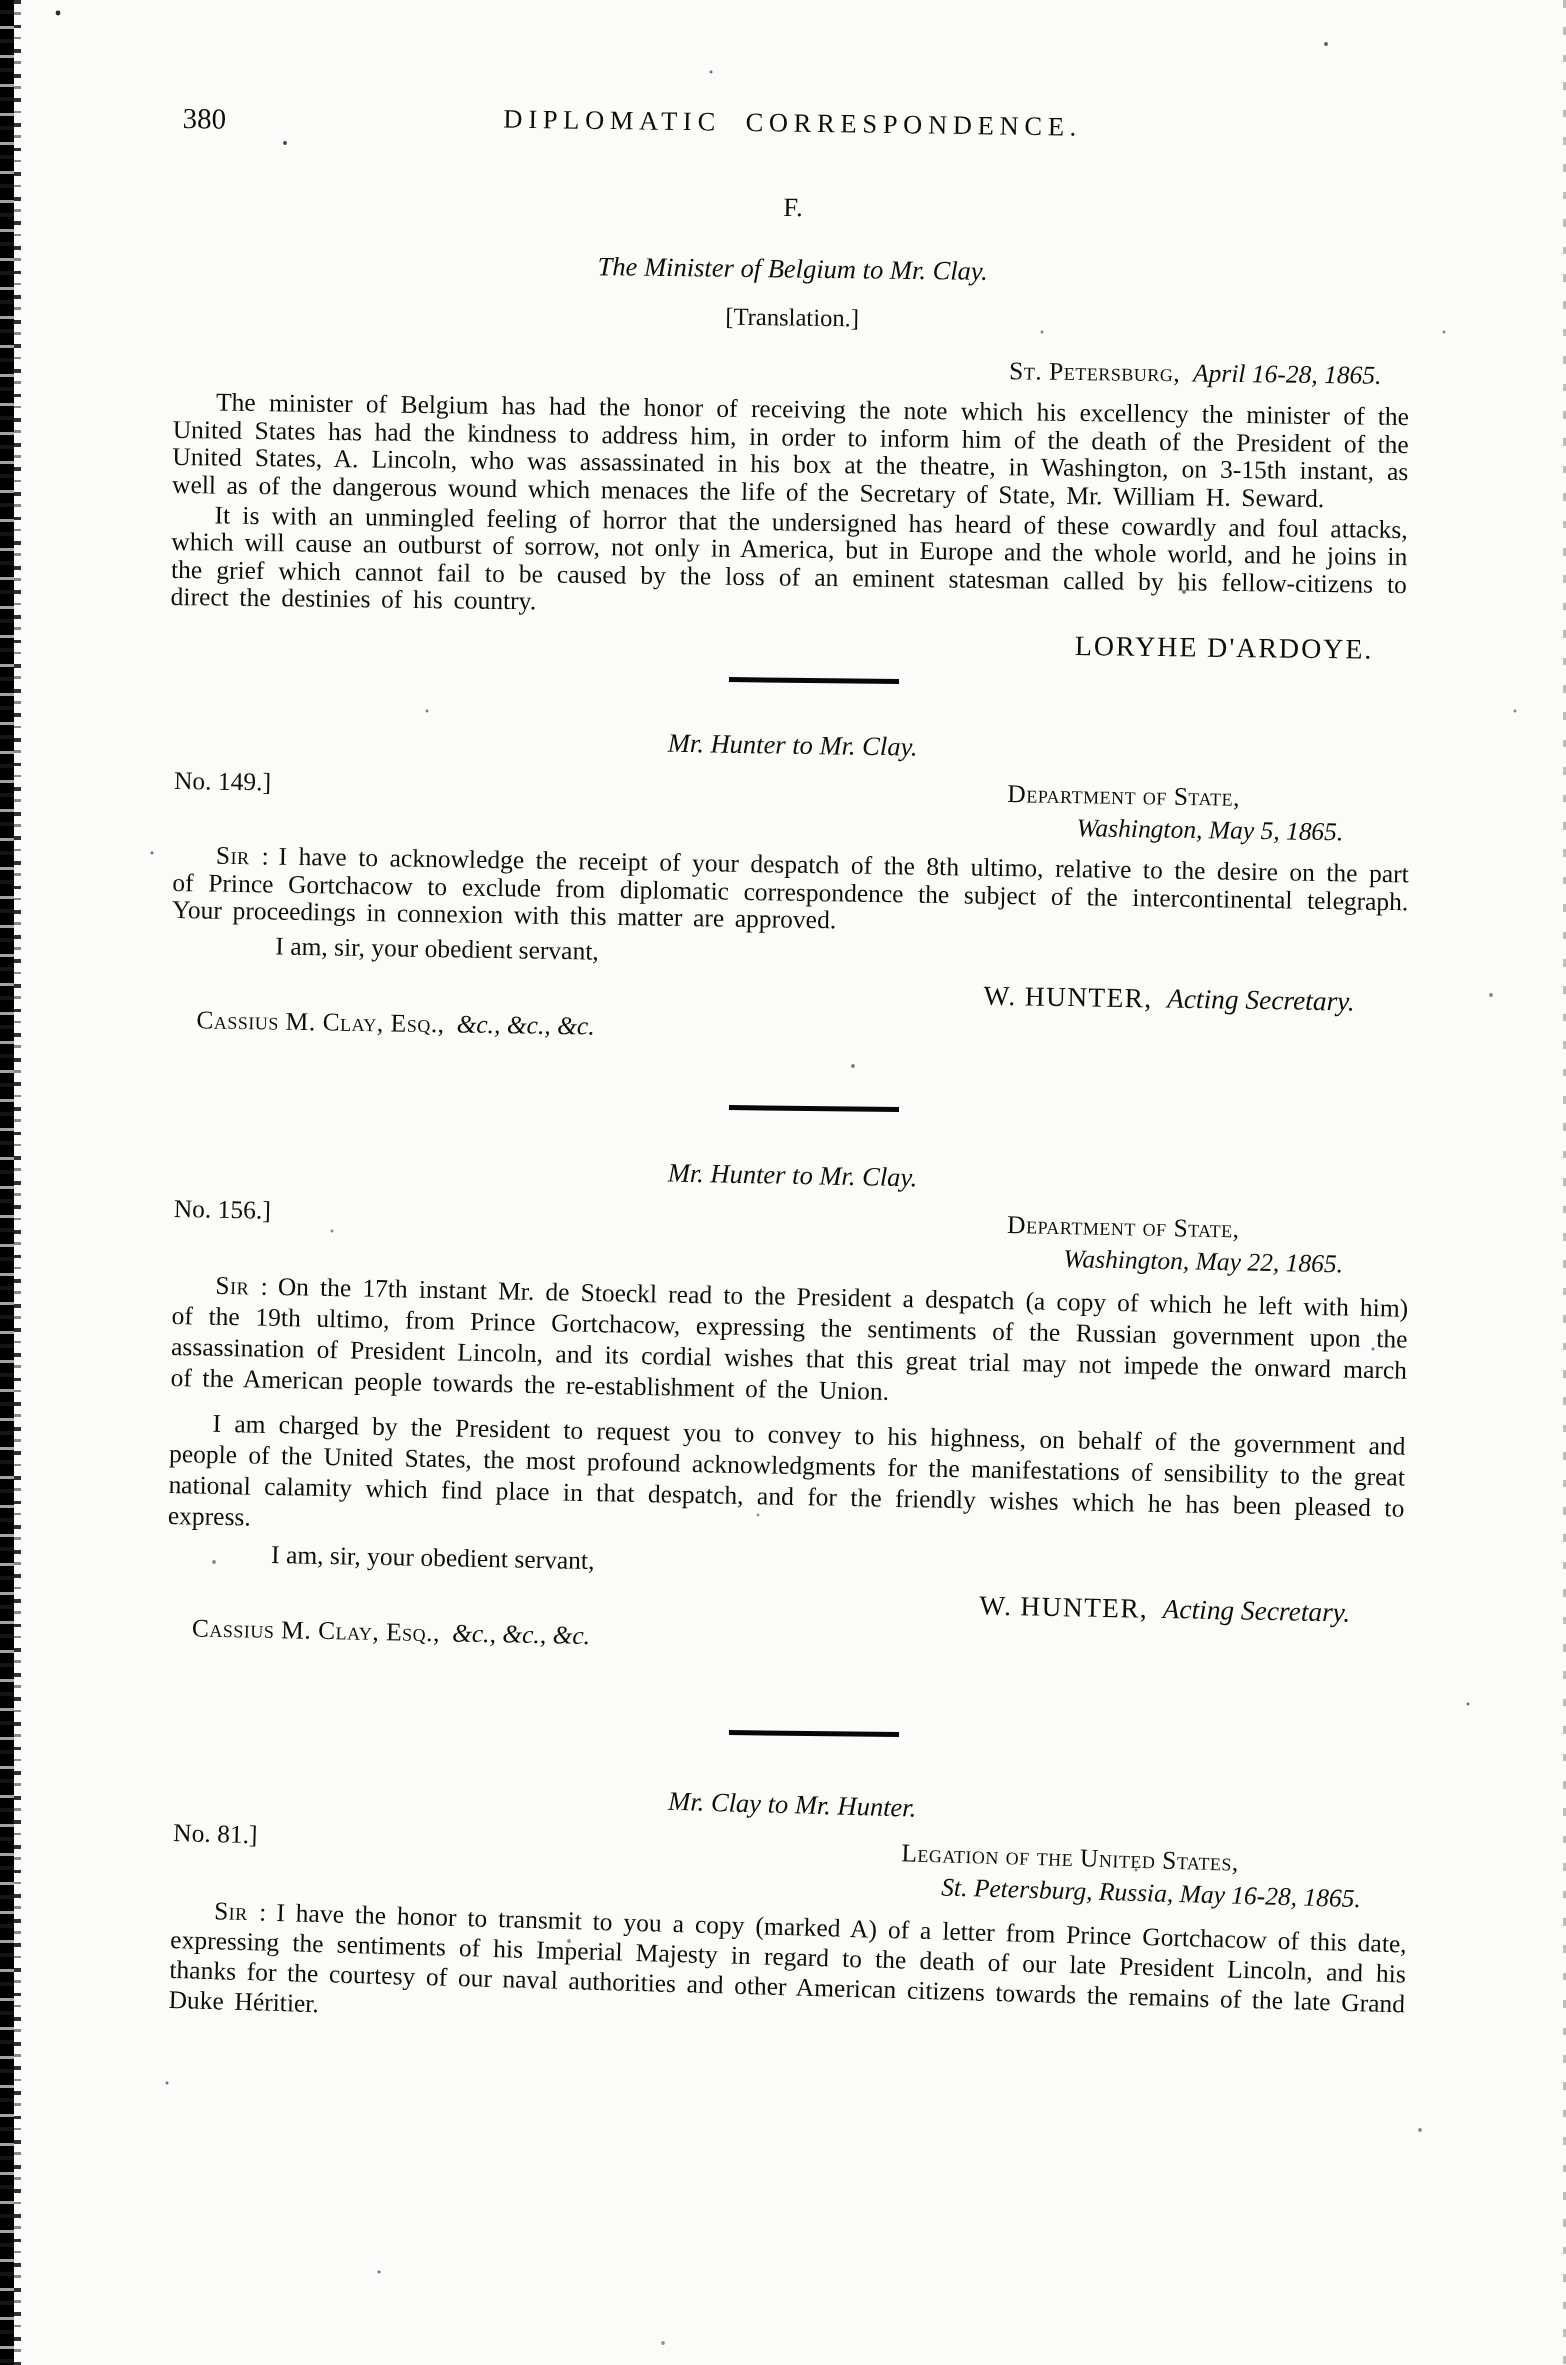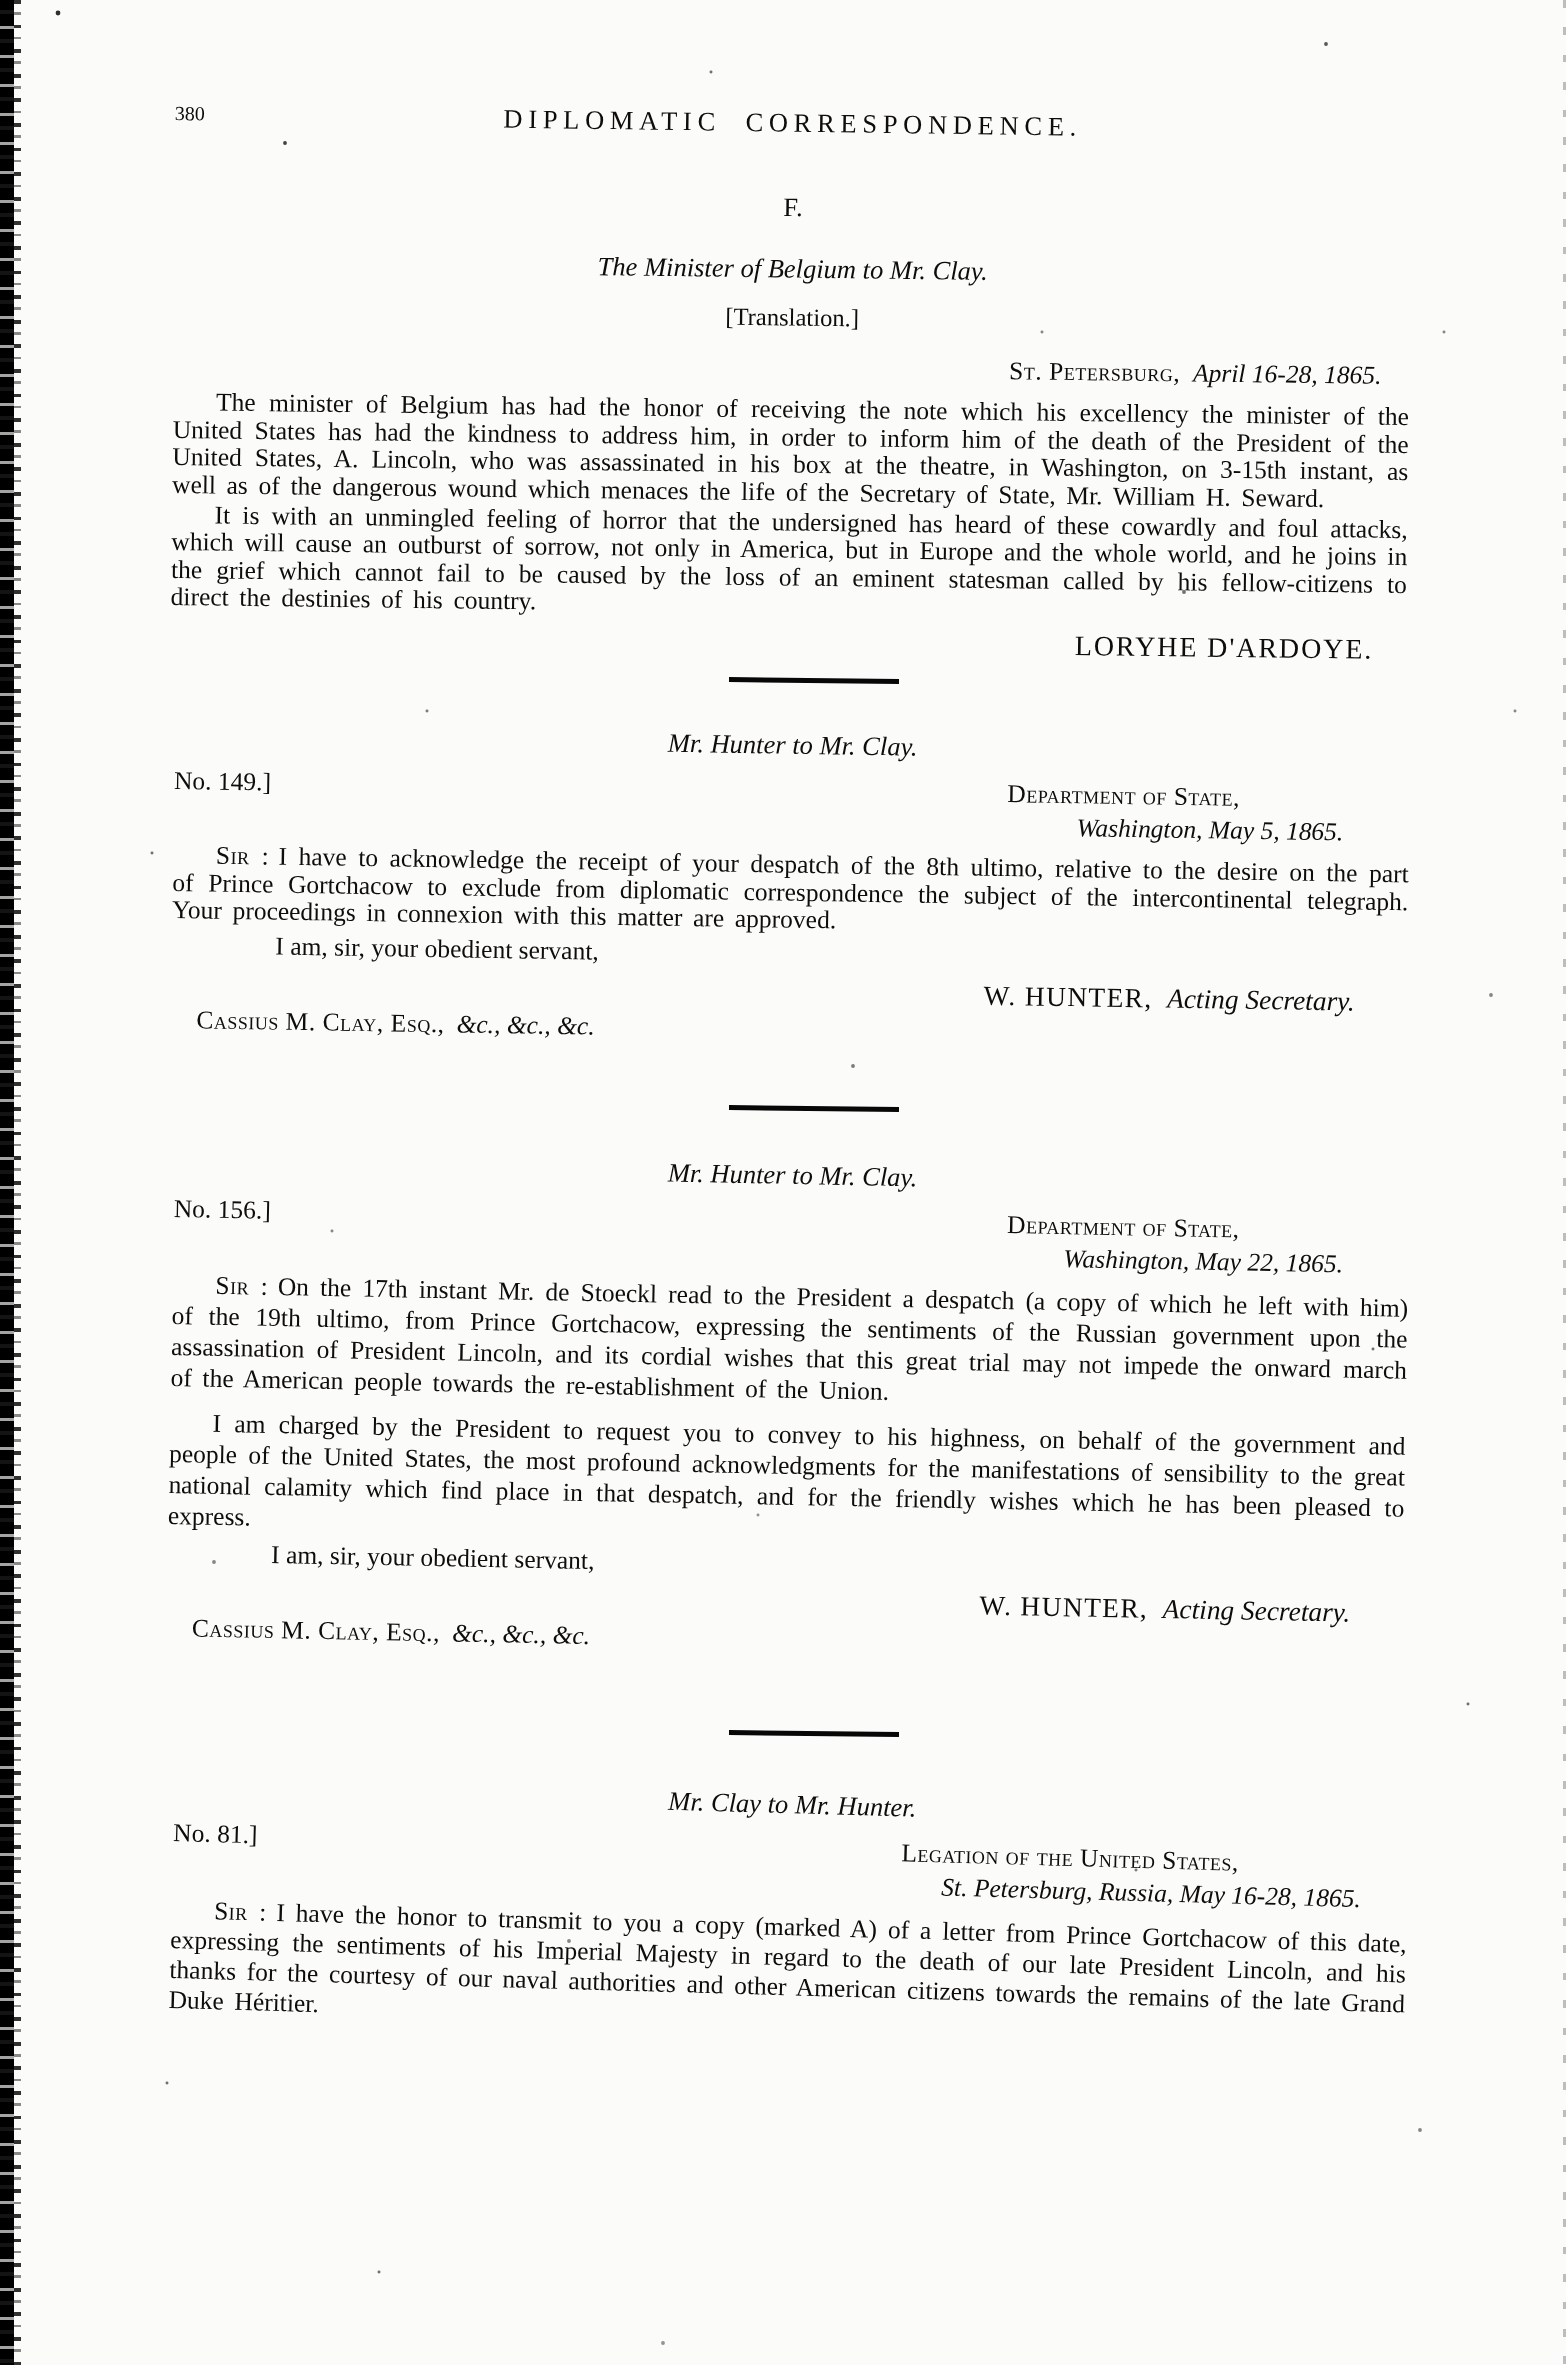--- a/index.html
+++ b/index.html
@@ -45,21 +45,21 @@
       473px 426px 0 0.5px rgba(20,20,20,.55), 757px 1514px 0 0.5px rgba(20,20,20,.45),
       57px 12px 0 1.4px rgba(10,10,10,.85);
   }
 
   .content{position:absolute;left:175px;right:156px;top:99px;}
 
   .it{font-style:italic;}
   .sc{font-variant:small-caps;letter-spacing:0.5px;}
 
   .pg-header{position:relative;height:40px;transform:rotate(.8deg);transform-origin:left top;}
-  .pg-num{position:absolute;left:0;top:2.8px;font-size:20px;}
+  .pg-num{position:absolute;left:8px;top:2.8px;font-size:29px;}
   .pg-title{text-align:center;font-size:26.5px;letter-spacing:5.7px;word-spacing:12.3px;}
 
   .sec-letter{margin-top:53px;text-align:center;font-size:26.5px;transform:rotate(.7deg);}
 
   section{display:block;transform-origin:left top;}
   .letter-a{transform:rotate(.7deg);}
   .letter-b{transform:rotate(.9deg);}
   .letter-c{transform:rotate(1.1deg);}
   .letter-d{transform:rotate(1.6deg);}
 

